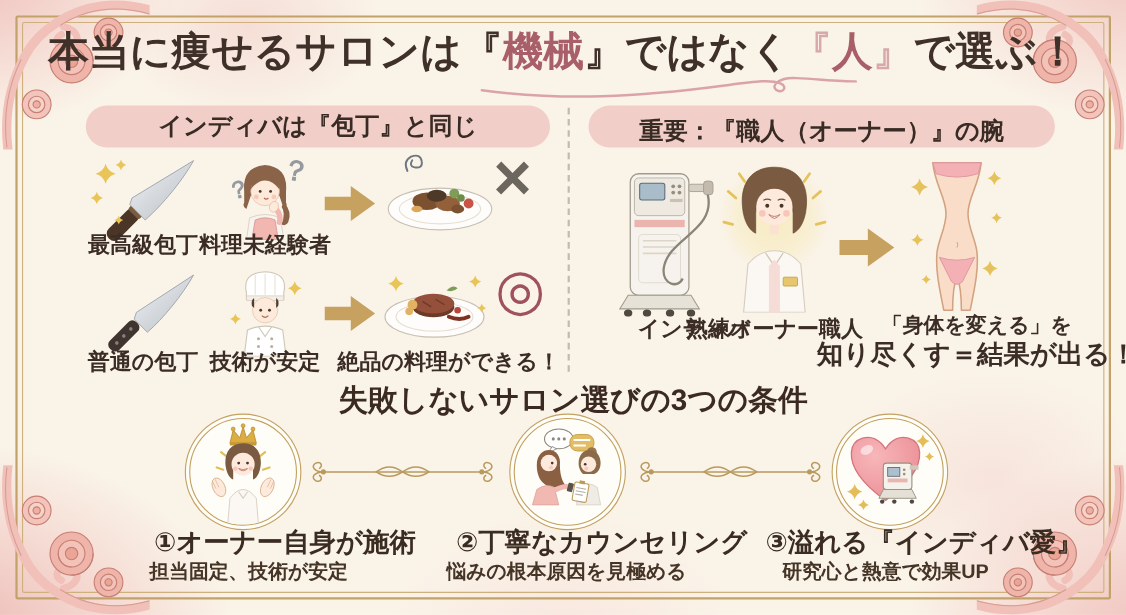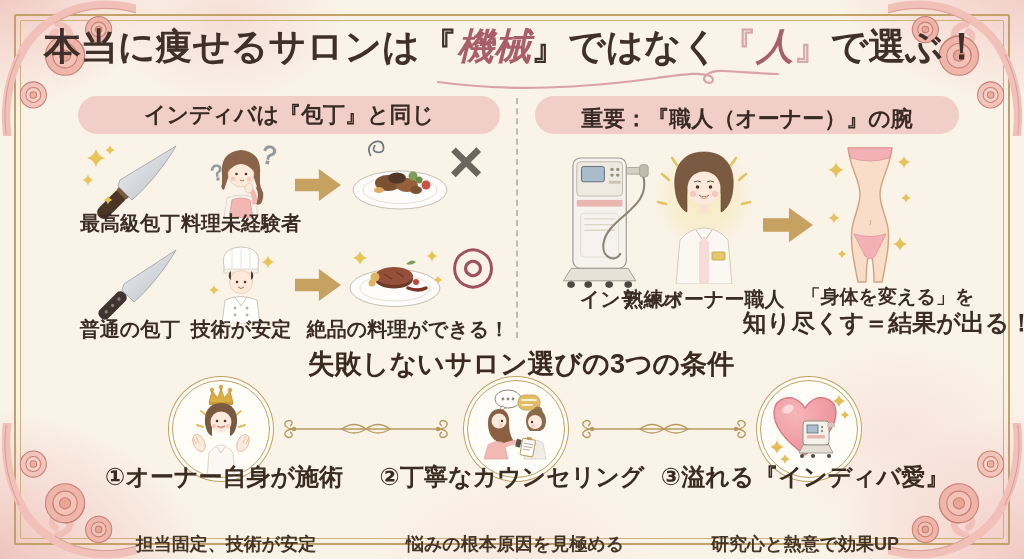--- a/index.html
+++ b/index.html
@@ -17,39 +17,39 @@
   }
   .frame-outer{position:absolute;inset:14px;border:2.5px solid #c2a268;border-radius:2px;pointer-events:none;}
   .frame-inner{position:absolute;inset:20px;border:1px solid #cdb07c;border-radius:2px;pointer-events:none;}
   .corner{position:absolute;width:140px;height:140px;}
   .corner.tl{left:-4px;top:-4px;}
   .corner.tr{right:-4px;top:-4px;transform:scaleX(-1);}
   .corner.bl{left:-4px;bottom:-4px;transform:scaleY(-1);}
   .corner.br{right:-4px;bottom:-4px;transform:scale(-1,-1);}
   .title{position:absolute;top:22px;left:0;width:100%;text-align:center;
     font-family:"DejaVu Serif","Liberation Serif",serif;font-size:37px;font-weight:700;color:#3f3129;white-space:nowrap;}
-  .title .accent{color:#a85f68;font-style:italic;}
+  .title .accent{color:#a85f68;}
   .title .pinkb{color:#d8a9ab;}
   .underline-swirl{position:absolute;left:432px;top:66px;}
   .pill{position:absolute;top:96px;height:38px;border-radius:19px;background:#f1cfc8;
     display:flex;align-items:center;justify-content:center;font-weight:700;font-size:22px;color:#382b24;white-space:nowrap;}
   .pill-left{left:78px;width:422px;align-items:center;}
   .pill-right{left:535px;width:424px;align-items:flex-end;}
   .divider{position:absolute;left:516px;top:98px;height:240px;border-left:2px dashed #b5ad9e;opacity:.8;}
   .abs{position:absolute;}
   .lbl{position:absolute;transform:translateX(-50%);white-space:nowrap;font-weight:700;color:#3b2d25;font-size:20px;line-height:1.15;}
   .qmark{position:absolute;font-weight:700;color:#959aa0;line-height:1;}
   .cross{position:absolute;left:436px;top:132px;width:60px;text-align:center;font-size:60px;line-height:1;font-weight:700;color:#6b675f;}
   .dcircle{position:absolute;left:446px;top:238px;width:54px;text-align:center;font-size:52px;line-height:1;font-weight:700;color:#a0525c;}
   .heading{position:absolute;left:521px;top:346px;transform:translateX(-50%);font-size:27px;font-weight:700;color:#3b2a20;white-space:nowrap;}
   .circle{position:absolute;top:380px;width:96px;height:96px;border-radius:50%;background:#fffdf8;
     border:1px solid #c2a05f;box-shadow:0 0 0 3px #fffdf8,0 0 0 4px #c2a05f;overflow:hidden;}
   .c1{left:172px;} .c2{left:467px;} .c3{left:760px;}
-  .cond-title{position:absolute;transform:translateX(-50%);font-size:24px;font-weight:700;color:#3b2c22;white-space:nowrap;top:461px;}
-  .cond-sub{position:absolute;transform:translateX(-50%);font-size:18px;font-weight:700;color:#453527;white-space:nowrap;top:507px;margin-top:25px;}
+  .cond-title{position:absolute;transform:translateX(-50%);font-size:24px;font-weight:700;color:#3b2c22;white-space:nowrap;top:477px;margin-left:35px;}
+  .cond-sub{position:absolute;transform:translateX(-50%);font-size:18px;font-weight:700;color:#453527;white-space:nowrap;top:507px;}
   .flourish{position:absolute;top:414px;}
 </style>
 </head>
 <body>
 
 <div id="canvas">
 
   <svg width="0" height="0" style="position:absolute" aria-hidden="true">
     <defs>
       <path id="spark" d="M0,-7 Q1.5,-1.5 7,0 Q1.5,1.5 0,7 Q-1.5,1.5 -7,0 Q-1.5,-1.5 0,-7 Z"></path>

